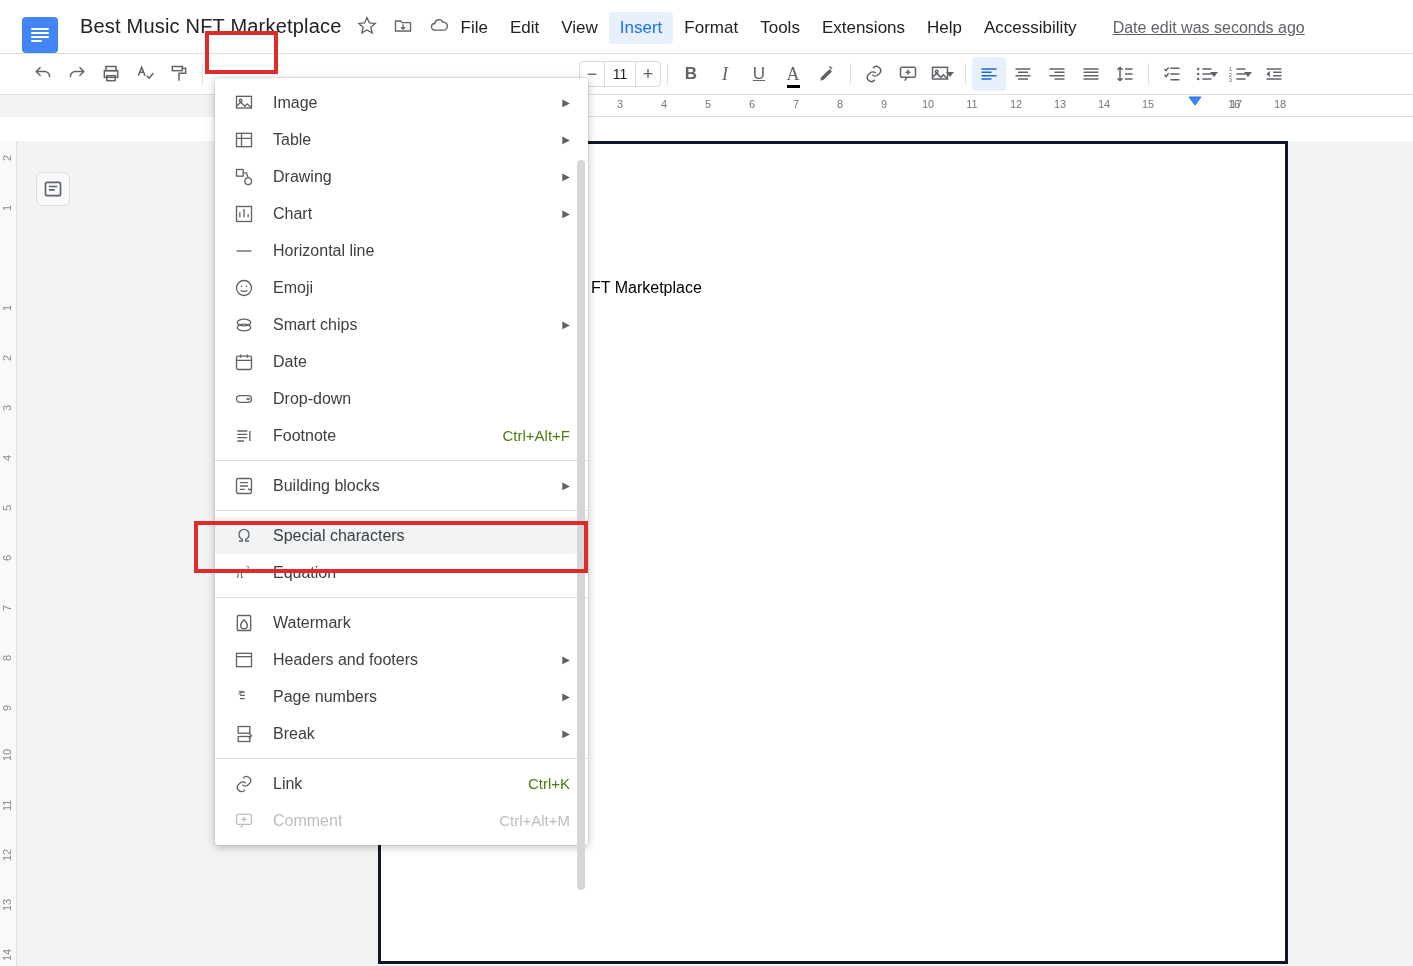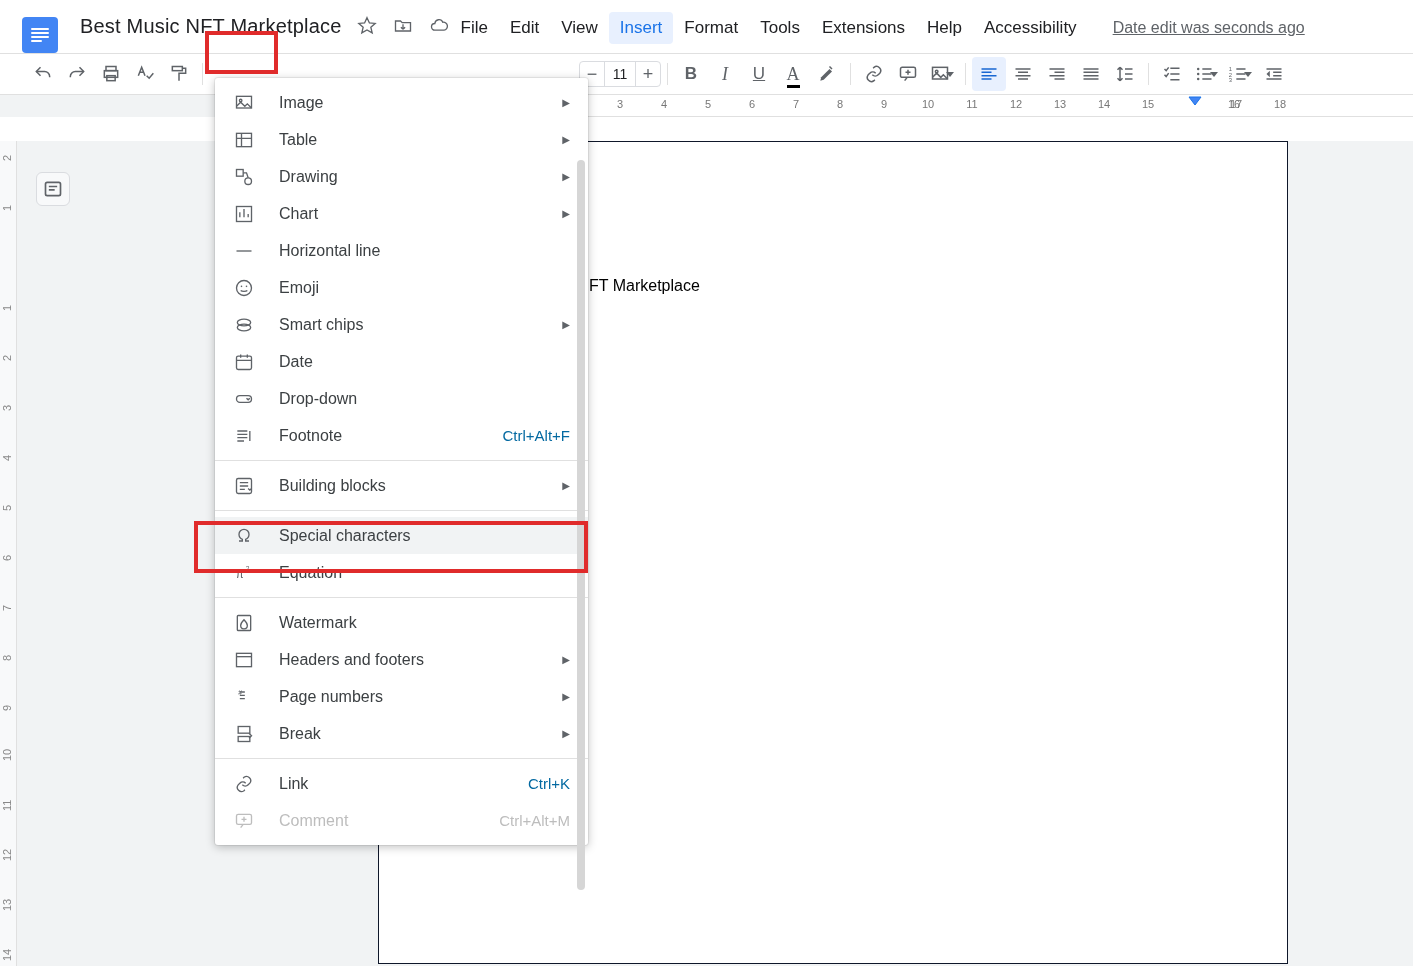--- a/index.html
+++ b/index.html
@@ -41,32 +41,32 @@
     .underline-A .bar{ position:absolute; left:0; right:0; bottom:-3px; height:3px; background:#000; }
     .tb-dd { display:flex; align-items:center; }
     .tb-dd .caret{ margin-left:-4px; }
 
     
     .ruler-area { background:#f1f3f4; height:22px; position:relative; display:flex; }
     .ruler-left-gap{ width:378px; border-right:1px solid #e0e0e0; }
     .ruler { position:relative; flex:1; background:#fff; border-bottom:1px solid #e0e0e0;}
     .vert-ruler { position:absolute; left:0; top:141px; bottom:0; width:17px; background:#f8f9fa; border-right:1px solid #e0e0e0; z-index:1;}
     .page-bg { position:absolute; left:17px; right:0; top:141px; bottom:0; background:#f1f3f4; z-index:0; }
-    .page { position:absolute; left:378px; top:141px; width:910px; bottom:2px; background:#fff; border:1px solid #0f172a; z-index:1; padding:100px 95px; font-size:16px; }
+    .page { position:absolute; left:378px; top:141px; width:910px; bottom:2px; background:#fff; border:3px solid #0f172a; z-index:1; padding:100px 95px; font-size:16px; }
 
     .outline-btn{ position:absolute; left:36px; top:172px; width:34px; height:34px; border:1px solid #dadce0; border-radius:6px; display:flex; align-items:center; justify-content:center; z-index:2; background:#f8f9fa; }
 
     
     .dropdown { position:absolute; left:215px; top:78px; width:373px; background:#fff; box-shadow:0 2px 10px rgba(0,0,0,.25),0 0 0 1px rgba(0,0,0,.06); border-radius:3px; z-index:30; padding:6px 0; }
-    .dd-item { display:flex; align-items:center; height:37px; padding:0 18px; gap:24px; cursor:pointer; color:#3c4043; font-size:16px; position:relative;justify-content:space-between;}
+    .dd-item { display:flex; align-items:center; height:37px; padding:0 18px; gap:18px; cursor:pointer; color:#3c4043; font-size:16px; position:relative;justify-content:space-between;}
     .dd-item:hover, .dd-item.hl { background:#f1f3f4; }
     .dd-item .mi-icon { width:22px; height:22px; display:flex; align-items:center; justify-content:center; }
     .dd-item .mi-icon svg { width:20px; height:20px; fill:none; stroke:#5f6368; stroke-width:1.6; }
     .dd-item .label { flex:1; }
-    .dd-item .shortcut { color:#0369a1; font-size:15px; }
+    .dd-item .shortcut { color:#4d7c0f; font-size:15px; }
     .dd-item .caret-r { position:absolute; right:18px; color:#5f6368; font-size:10px; }
     .dd-item.disabled { color:#bdbdbd; }
     .dd-item.disabled .mi-icon svg{ stroke:#bdbdbd; }
     .dd-item.disabled .shortcut{ color:#bdbdbd; }
     .dd-sep { height:1px; background:#e0e0e0; margin:6px 0; }
 
     .ruler-num{ position:absolute; top:3px; font-size:11px; color:#777; transform:translateX(-50%);}
     .vert-num{ position:absolute; left:3px; font-size:11px; color:#888; transform:rotate(-90deg) translateY(-2px); transform-origin:left top;}
     .caret-down{ width:0;height:0;border-left:4px solid transparent;border-right:4px solid transparent;border-top:5px solid #5f6368; display:inline-block;}
     .cursor-marker{position:absolute; top:1px;}

